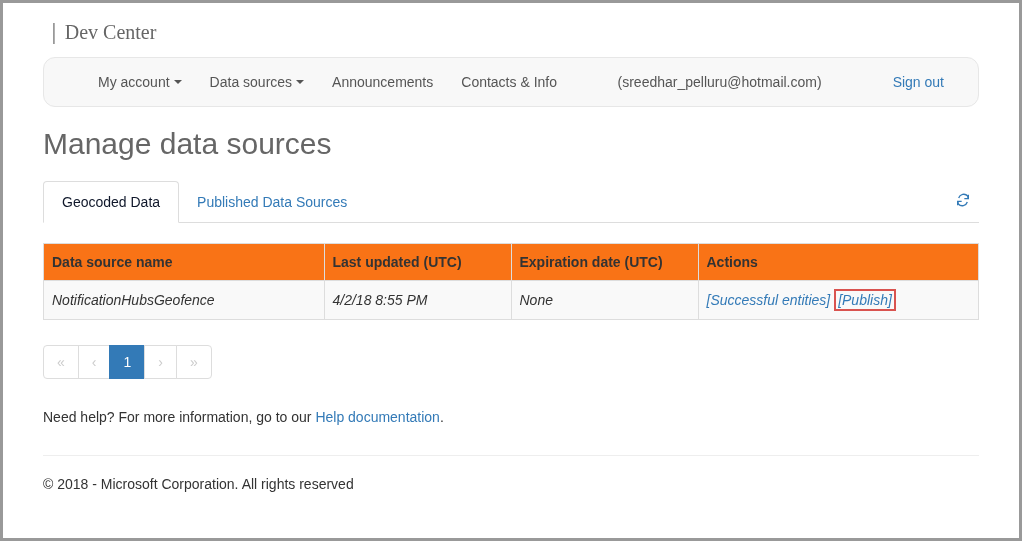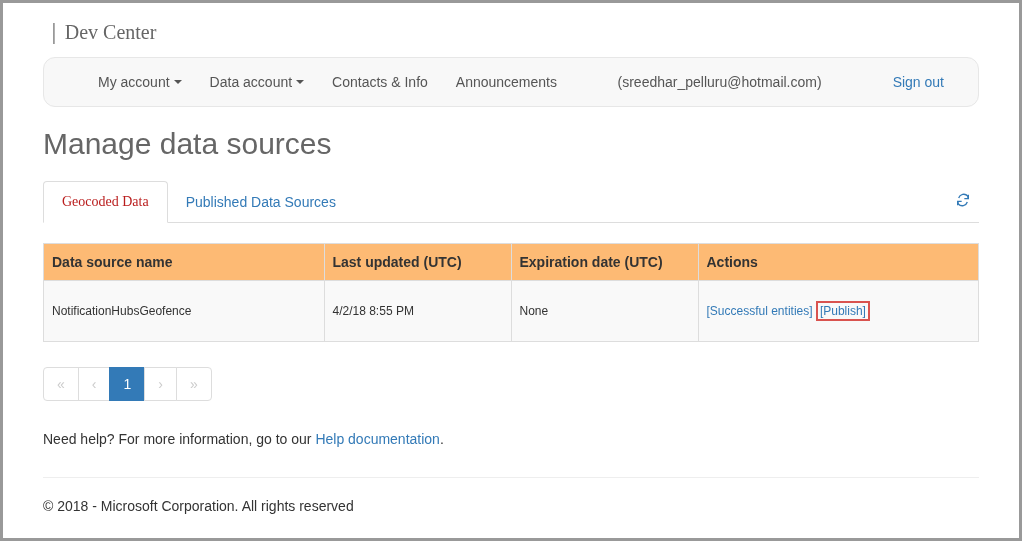--- a/index.html
+++ b/index.html
@@ -106,52 +106,52 @@
     .tab {
       padding: 12px 18px;
       cursor: pointer;
       font-size: 14px;
       margin-bottom: -1px;
     }
     .tab.active {
       border: 1px solid #ddd;
       border-bottom: 1px solid #fff;
       border-radius: 4px 4px 0 0;
-      color: #b91c1c;
+      color: #0f172a;
       background: #fff;
-      font-family: Liberation Serif, serif;
     }
     .tab:not(.active) {
       color: #337ab7;
     }
     .refresh-icon {
       margin-left: auto;
       color: #337ab7;
       cursor: pointer;
       padding: 8px;
     }
     .table {
       width: 100%;
       border-collapse: collapse;
       margin-bottom: 25px;
       border: 1px solid #ddd;
     }
     .table th {
       text-align: left;
       padding: 10px 8px;
-      background: #fdba74;
+      background: #f97316;
       border: 1px solid #ddd;
       font-weight: bold;
       font-size: 14px;
     }
     .table td {
-      padding: 20px 8px;
+      padding: 8px 8px;
       border: 1px solid #ddd;
       background: #f9f9f9;
-      font-size: 12px;
+      font-size: 14px;
+      font-style: italic;
     }
     .action-link {
       color: #337ab7;
       cursor: pointer;
     }
     .publish-highlight {
       border: 2px solid #d9534f;
       padding: 1px 2px;
       display: inline-block;
     }
@@ -219,28 +219,28 @@
     <span class="dev-center">Dev Center</span>
   </div>
 
   <div class="navbar">
     <div class="navbar-left">
       <div class="nav-item">
         <span>My account</span>
         <span class="caret"></span>
       </div>
       <div class="nav-item">
-        <span>Data account</span>
+        <span>Data sources</span>
         <span class="caret"></span>
       </div>
       <div class="nav-item">
+        <span>Announcements</span>
+      </div>
+      <div class="nav-item">
         <span>Contacts &amp; Info</span>
-      </div>
-      <div class="nav-item">
-        <span>Announcements</span>
       </div>
     </div>
     <div class="navbar-right">
       <div class="nav-item">(sreedhar_pelluru@hotmail.com)</div>
       <div class="nav-link">Sign out</div>
     </div>
   </div>
 
   <h1 class="page-title">Manage data sources</h1>
 

